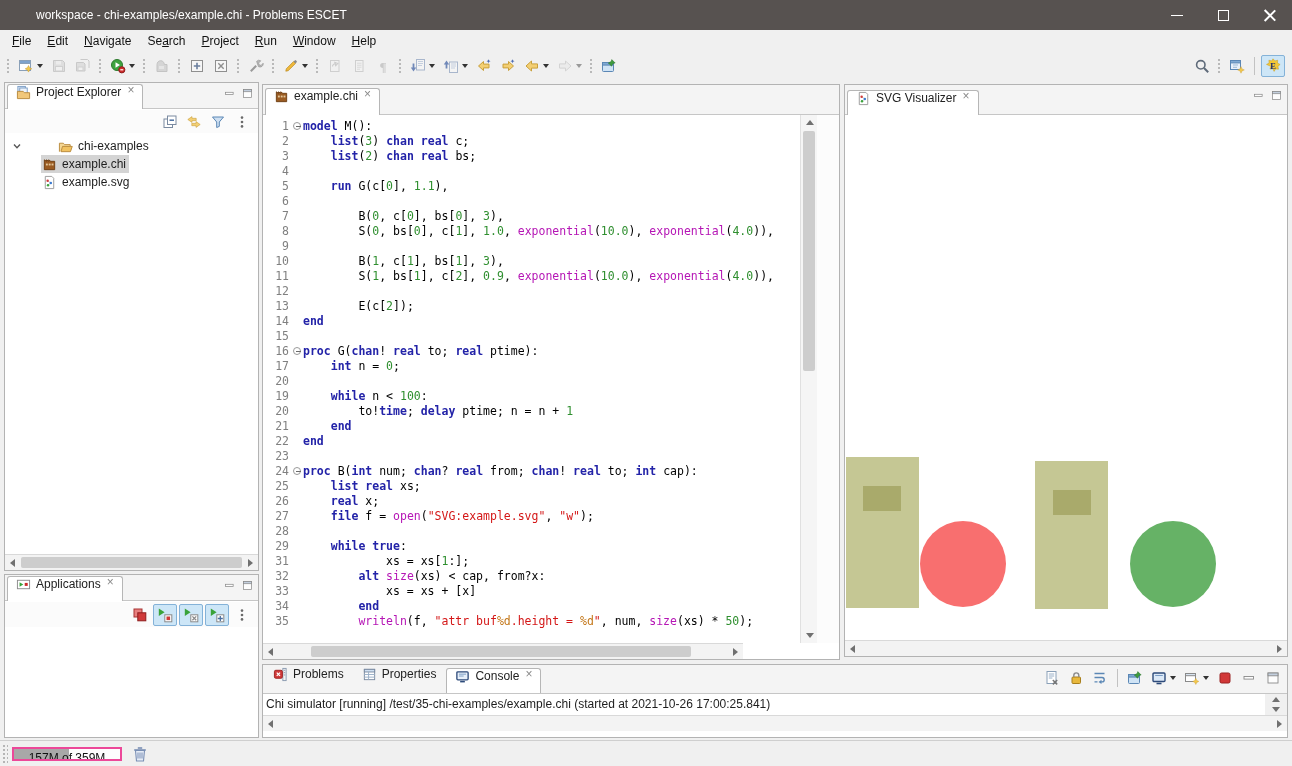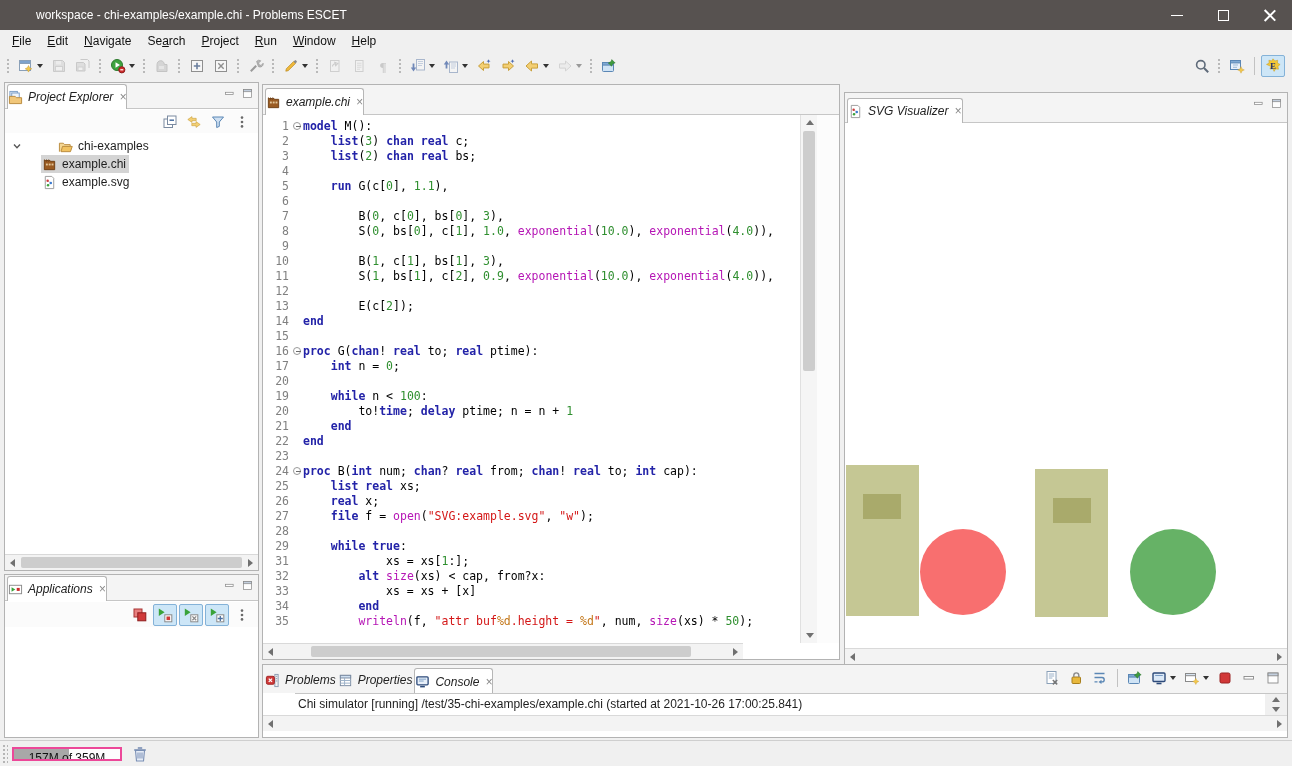--- a/index.html
+++ b/index.html
@@ -31,21 +31,21 @@
   .icon { display:inline-block; width:16px; height:16px; }
   .icon svg { width:100%; height:100%; display:block; }
   .caret { width:0; height:0; border-left:3.5px solid transparent; border-right:3.5px solid transparent; border-top:4px solid #333; margin-left:3px; }
   .tgrip { width:5px; height:16px; margin:0 3px; background-image:radial-gradient(circle, #b9b9b9 1px, transparent 1.2px); background-size:4px 4px; }
   .tsep { width:1px; height:18px; background:#c2c2c2; margin:0 5px; }
   #toolbar-right { position:absolute; right:6px; top:52px; height:28px; display:flex; align-items:center; }
 
   
   .panel { position:absolute; background:#fff; border:1px solid #b3b3b3; }
   .phdr { position:absolute; left:0; top:0; right:0; height:26px; background:#f4f4f4; border-bottom:1px solid #c6c6c6; display:flex; align-items:flex-end; }
-  .tab { display:inline-flex; align-items:center; height:25px; padding:0 0; margin-left:2px; background:#fff; border:1px solid #b6b6b6; border-bottom:none; border-radius:3px 3px 0 0; position:relative; top:1px;font-style:italic; }
+  .tab { display:inline-flex; align-items:flex-start; height:25px; padding:0 8px; margin-left:2px; background:#fff; border:1px solid #b6b6b6; border-bottom:none; border-radius:3px 3px 0 0; position:relative; top:1px; }
   .tab.inactive { background:transparent; border:none; top:0; }
   .tab .icon { width:15px; height:15px; margin-right:5px; }
   .tab .tlabel { color:#222; white-space:nowrap; }
   .tclose { margin-left:6px; color:#8a8a8a; font-size:12px; line-height:10px; }
   .minmax { position:absolute; right:4px; top:4px; display:flex; gap:5px; }
   .minmax .icon { width:13px; height:13px; }
 
   
   .hscroll { position:absolute; left:0; right:0; bottom:0; height:16px; background:#f3f3f3; border-top:1px solid #d9d9d9; }
   .sarrow { position:absolute; top:4px; width:0; height:0; border-top:4px solid transparent; border-bottom:4px solid transparent; }
@@ -89,31 +89,31 @@
   .c-n { color:#2f8f2f; }
   .c-f { color:#b515b5; }
   .c-s { color:#d41717; }
   .c-p { color:#c4781b; }
   .c-d { color:#000; }
   #ed-vscroll { right:22px; top:30px; bottom:16px; }
   #ed-ruler { position:absolute; right:0; top:30px; bottom:16px; width:22px; background:#fcfcfc; }
   #editor .hscroll { right:96px; }
 
   
-  #svgv { left:844px; top:92px; width:444px; height:573px; }
+  #svgv { left:844px; top:84px; width:444px; height:573px; }
   #svgv .phdr { height:30px; }
   #svg-canvas { position:absolute; left:0; top:30px; right:0; bottom:16px; background:#fff; overflow:hidden; }
   .shape { position:absolute; }
 
   
   #console { left:262px; top:664px; width:1026px; height:74px; }
   #console .phdr { height:28px; border-bottom:none; }
   #console .tab { height:26px; }
   #con-tools { position:absolute; right:2px; top:3px; display:flex; align-items:center; }
-  #con-body { position:absolute; left:0; right:22px; top:28px; height:22px; background:#fff; border-top:1px solid #c6c6c6; font-size:12px; padding:3px 2px 0 3px; white-space:nowrap; overflow:hidden;margin-left:32px; }
+  #con-body { position:absolute; left:0; right:22px; top:28px; height:22px; background:#fff; border-top:1px solid #c6c6c6; font-size:12px; padding:3px 2px 0 3px; white-space:nowrap; overflow:hidden; }
   #con-vstrip { position:absolute; right:0; top:28px; width:22px; height:22px; background:#f0f0f0; border-top:1px solid #c6c6c6; }
   #con-vstrip .varrow { left:7px; }
   #con-vstrip .varrow.up{ top:3px; } #con-vstrip .varrow.down{ bottom:3px; }
   #console .hscroll { top:50px; bottom:auto; height:16px; }
 
   
   #statusbar { position:absolute; left:0; top:740px; width:1292px; height:26px; background:#f0f0f0; border-top:1px solid #cfcfcf; display:flex; align-items:center; }
   #sb-grip { width:6px; height:20px; margin-left:2px; background-image:radial-gradient(circle,#b5b5b5 1px,transparent 1.2px); background-size:4px 4px; }
   #heap { position:relative; margin-left:4px; width:110px; height:14px; border:2px solid #ec4899; background:#fdfdfd; overflow:hidden; }
   #heap-used { position:absolute; left:0; top:0; bottom:0; width:52%; background:#a8a8a8; }

